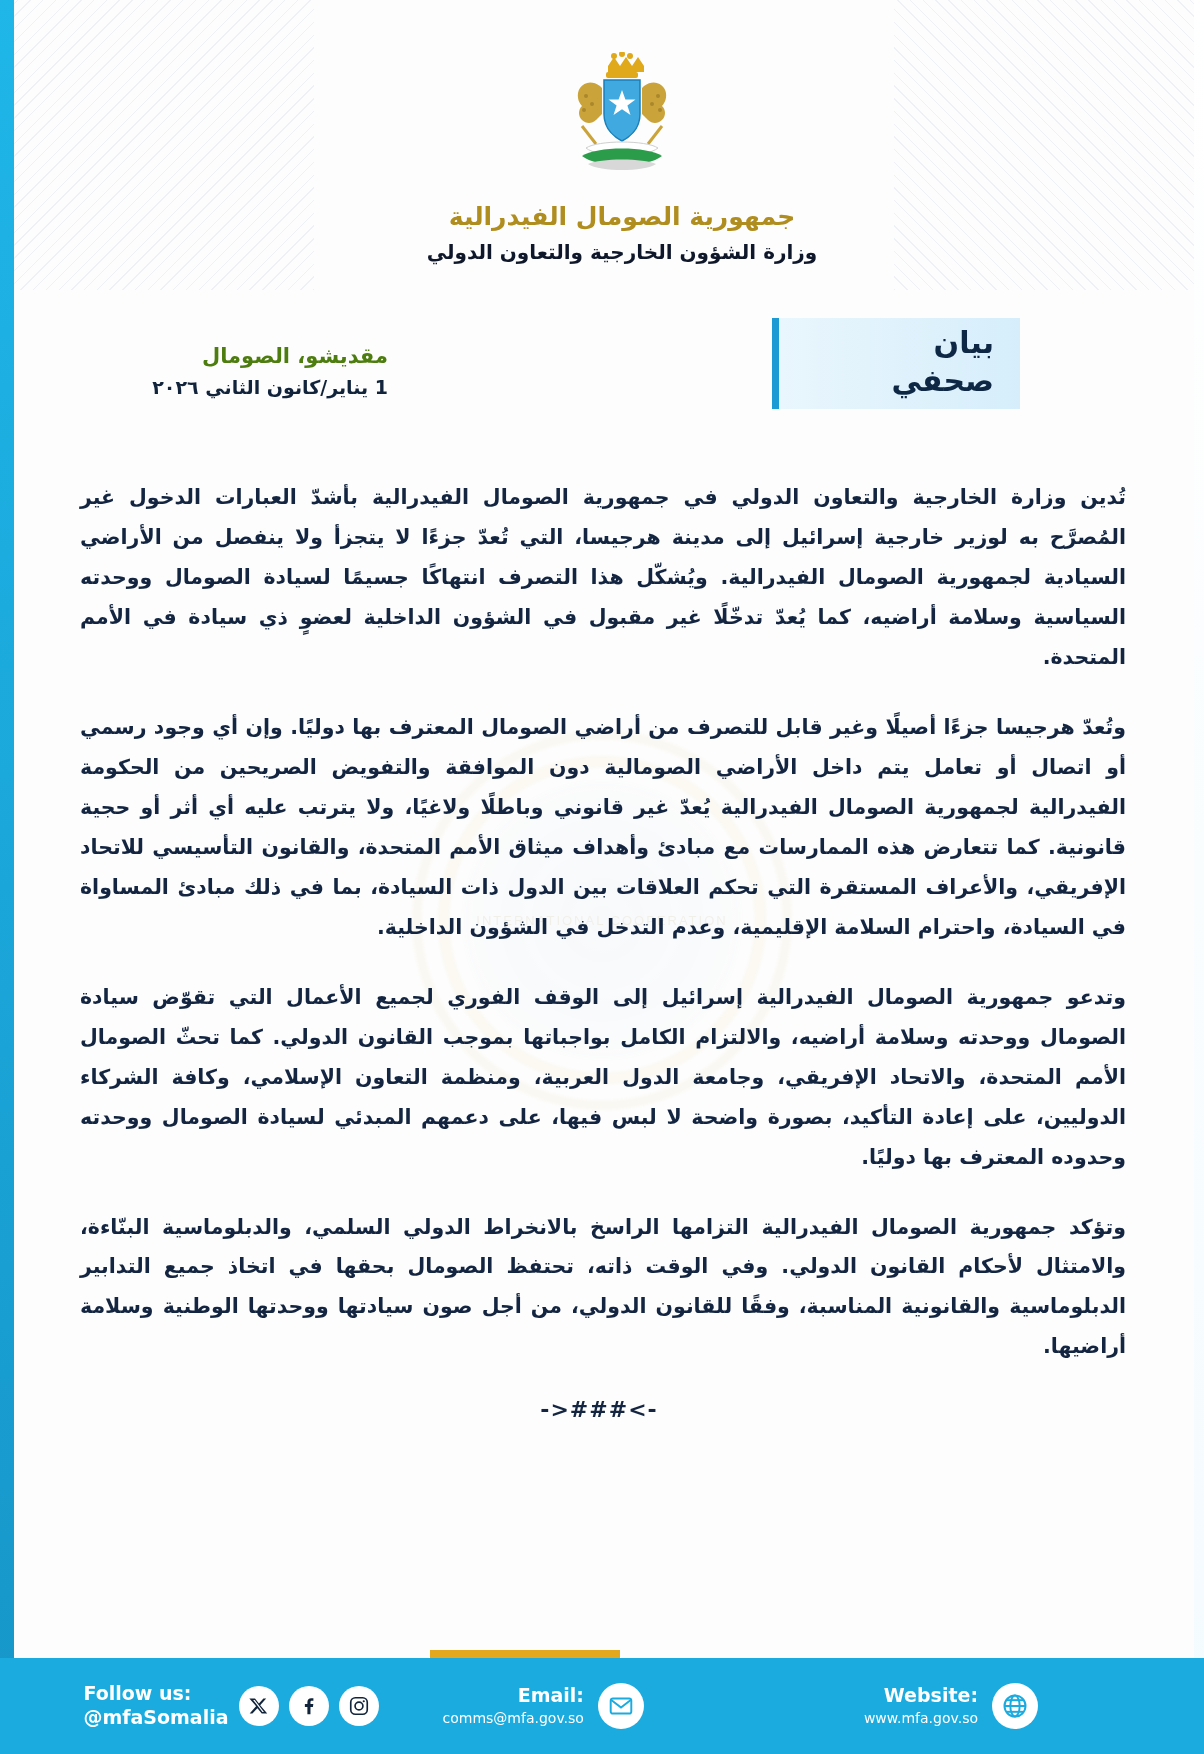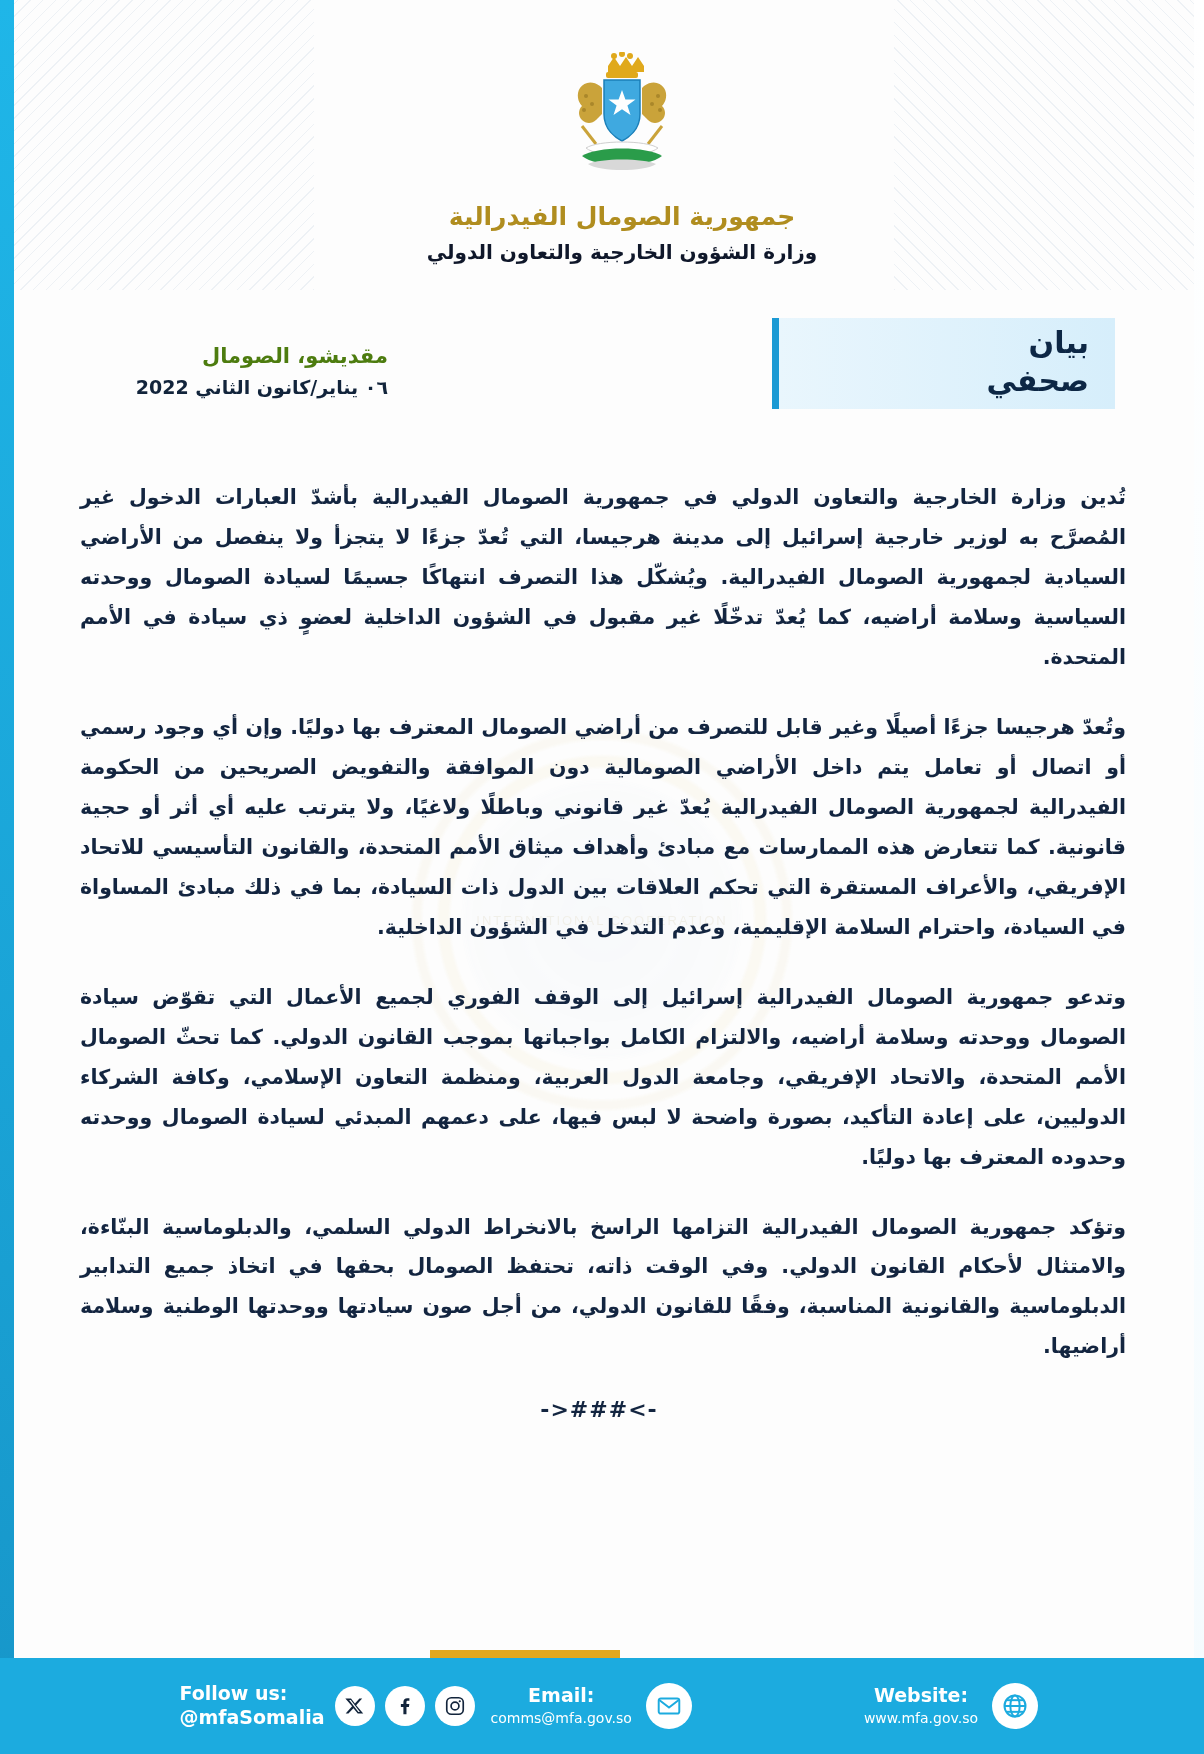--- a/index.html
+++ b/index.html
@@ -120,21 +120,21 @@
     font-weight: 700;
     color: #0f172a;
     letter-spacing: .5px;
   }
 
   
   .badge {
     position: absolute;
     top: 318px;
     left: 772px;
-    width: 343px;
+    width: 248px;
     min-height: 90px;
     background: linear-gradient(90deg,#e9f6fd 0%, #d6eefb 100%);
     display: flex;
     align-items: center;
     justify-content: flex-start;
     padding: 6px 26px 10px 18px;
     border-left: 7px solid #1b9ad4;
   }
   .badge-text {
     font-size: 30px;
@@ -220,21 +220,21 @@
   }
   .footer-block.web { margin-left: 140px; margin-right: 150px; }
   .circle-icon {
     width: 46px; height: 46px;
     border-radius: 50%;
     background: #ffffff;
     display: flex; align-items: center; justify-content: center;
     flex: 0 0 auto;
   }
   .circle-icon svg { display: block; }
-  .footer-texts { direction: ltr; text-align: center; line-height: 1.3; }
+  .footer-texts { direction: ltr; text-align: right; line-height: 1.3; margin-left: 48px; }
   .footer-label { font-size: 19px; font-weight: 700; }
   .footer-value { font-size: 14px; font-weight: 400; }
 
   .social {
     display: flex;
     align-items: center;
     gap: 10px;
     margin-left: 40px;
   }
   .social .circle-icon { width: 40px; height: 40px; }
@@ -306,21 +306,21 @@
     </div>
   </div>
 
   <div class="badge">
     <div class="badge-text">بيان
 صحفي</div>
   </div>
 
   <div class="dateline">
     <div class="city">مقديشو، الصومال</div>
-    <div class="date">٠٦ يناير/كانون الثاني 2022</div>
+    <div class="date">1 يناير/كانون الثاني ٢٠٢٦</div>
   </div>
 
   <div class="body">
     <p>تُدين وزارة الخارجية والتعاون الدولي في جمهورية الصومال الفيدرالية بأشدّ العبارات الدخول غير المُصرَّح به لوزير خارجية إسرائيل إلى مدينة هرجيسا، التي تُعدّ جزءًا لا يتجزأ ولا ينفصل من الأراضي السيادية لجمهورية الصومال الفيدرالية. ويُشكّل هذا التصرف انتهاكًا جسيمًا لسيادة الصومال ووحدته السياسية وسلامة أراضيه، كما يُعدّ تدخّلًا غير مقبول في الشؤون الداخلية لعضوٍ ذي سيادة في الأمم المتحدة.</p>
     <p>وتُعدّ هرجيسا جزءًا أصيلًا وغير قابل للتصرف من أراضي الصومال المعترف بها دوليًا. وإن أي وجود رسمي أو اتصال أو تعامل يتم داخل الأراضي الصومالية دون الموافقة والتفويض الصريحين من الحكومة الفيدرالية لجمهورية الصومال الفيدرالية يُعدّ غير قانوني وباطلًا ولاغيًا، ولا يترتب عليه أي أثر أو حجية قانونية. كما تتعارض هذه الممارسات مع مبادئ وأهداف ميثاق الأمم المتحدة، والقانون التأسيسي للاتحاد الإفريقي، والأعراف المستقرة التي تحكم العلاقات بين الدول ذات السيادة، بما في ذلك مبادئ المساواة في السيادة، واحترام السلامة الإقليمية، وعدم التدخل في الشؤون الداخلية.</p>
     <p>وتدعو جمهورية الصومال الفيدرالية إسرائيل إلى الوقف الفوري لجميع الأعمال التي تقوّض سيادة الصومال ووحدته وسلامة أراضيه، والالتزام الكامل بواجباتها بموجب القانون الدولي. كما تحثّ الصومال الأمم المتحدة، والاتحاد الإفريقي، وجامعة الدول العربية، ومنظمة التعاون الإسلامي، وكافة الشركاء الدوليين، على إعادة التأكيد، بصورة واضحة لا لبس فيها، على دعمهم المبدئي لسيادة الصومال ووحدته وحدوده المعترف بها دوليًا.</p>
     <p>وتؤكد جمهورية الصومال الفيدرالية التزامها الراسخ بالانخراط الدولي السلمي، والدبلوماسية البنّاءة، والامتثال لأحكام القانون الدولي. وفي الوقت ذاته، تحتفظ الصومال بحقها في اتخاذ جميع التدابير الدبلوماسية والقانونية المناسبة، وفقًا للقانون الدولي، من أجل صون سيادتها ووحدتها الوطنية وسلامة أراضيها.</p>
     <div class="endmark">-&gt;###&lt;-</div>
   </div>
 

